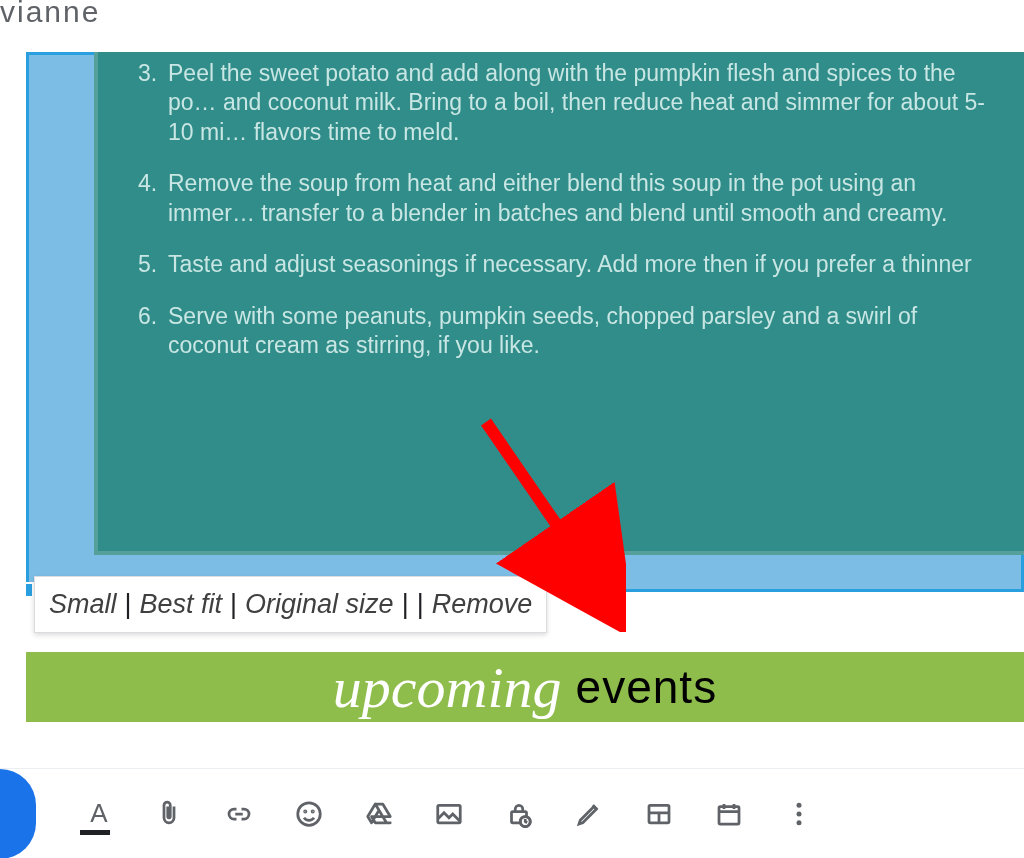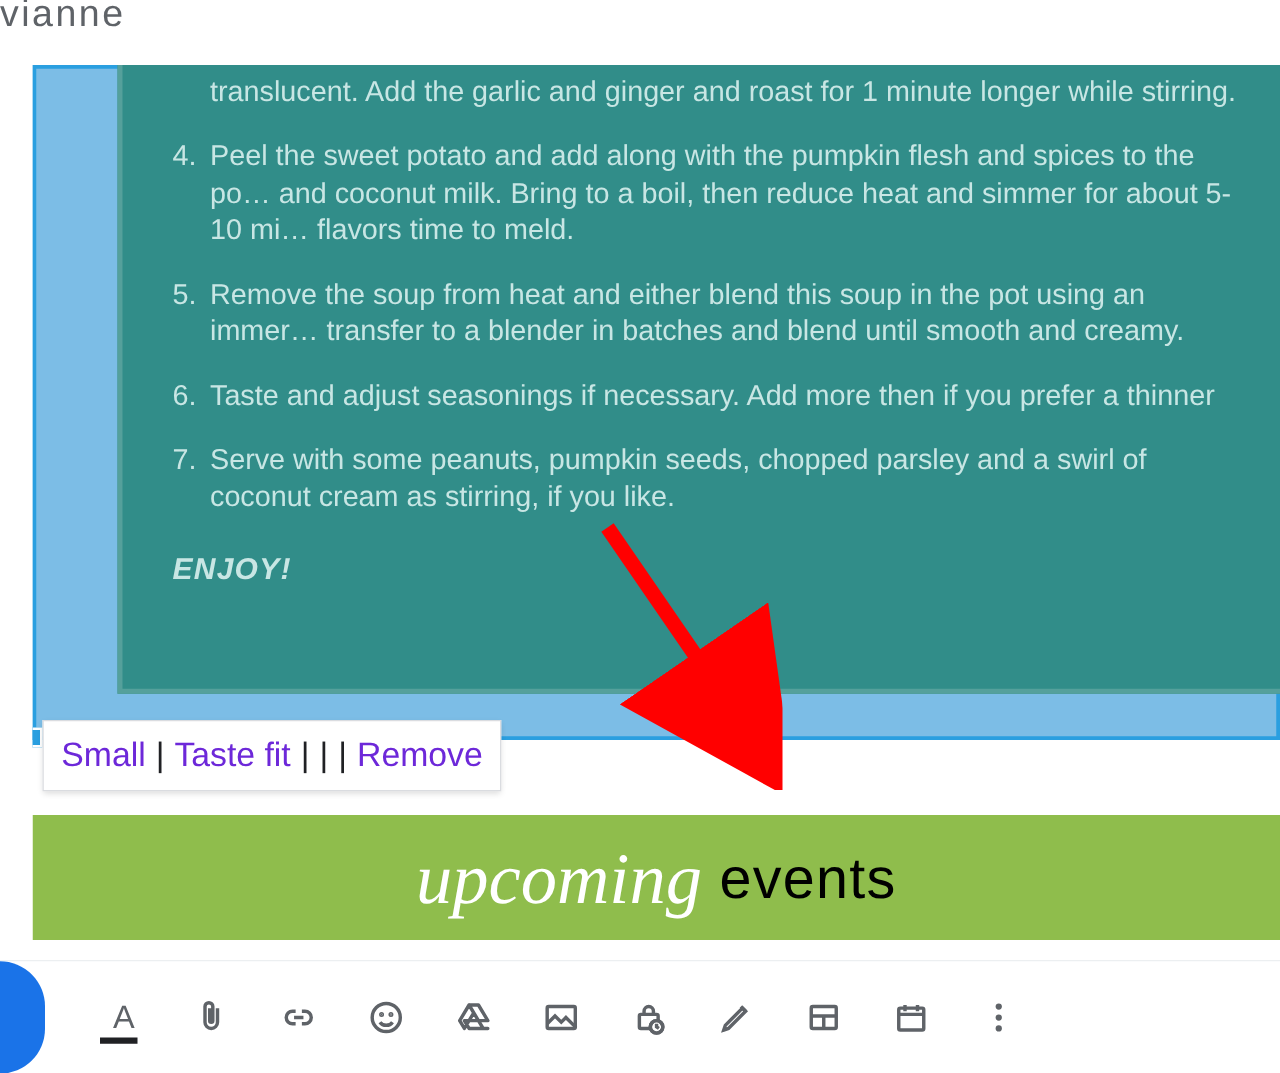--- a/index.html
+++ b/index.html
@@ -83,29 +83,29 @@
     background: #fff;
     border: 1px solid #dadce0;
     box-shadow: 0 2px 5px rgba(0,0,0,.15);
     padding: 12px 14px;
     font-size: 27px;
     display: flex;
     align-items: center;
     gap: 8px;
     white-space: nowrap;
   }
-  .img-popup a { color: #6d28d9; text-decoration: none; cursor: pointer; }
+  .img-popup a { color: #404040; text-decoration: none; cursor: pointer; font-style: italic; }
   .img-popup .sep { color: #202124; }
 
   
   .green-band {
     position: absolute;
     top: 600px;
     left: 0; right: 0;
-    height: 100px;
+    height: 70px;
     background: #8fbd4c;
     display:flex;
     align-items:center;
     justify-content:center;
     gap: 14px;
   }
   .green-band .script {
     font-family: "Brush Script MT", cursive;
     font-size: 58px;
     color: #fff;
@@ -162,37 +162,36 @@
 </head>
 <body>
 
 <div class="top-crop">vianne</div>
 
 <div class="canvas">
 
   <div class="outer-frame">
     <div class="teal-card">
       <ol>
-        <li class="first-partial">translucent. Add the garlic and ginger and roast for 1 minute longer while stirring.</li>
         <li>Peel the sweet potato and add along with the pumpkin flesh and spices to the po… and coconut milk. Bring to a boil, then reduce heat and simmer for about 5-10 mi… flavors time to meld.</li>
         <li>Remove the soup from heat and either blend this soup in the pot using an immer… transfer to a blender in batches and blend until smooth and creamy.</li>
         <li>Taste and adjust seasonings if necessary. Add more then if you prefer a thinner</li>
         <li>Serve with some peanuts, pumpkin seeds, chopped parsley and a swirl of coconut cream as stirring, if you like.</li>
       </ol>
-      <div class="enjoy">ENJOY!</div>
     </div>
   </div>
 
   <div class="sel-handle"></div>
 
   <div class="img-popup">
     <a>Small</a>
     <span class="sep">|</span>
-    <a>Taste fit</a>
-    <span class="sep">|</span>
+    <a>Best fit</a>
+    <span class="sep">|</span>
+    <a>Original size</a>
     <span class="sep">|</span>
     <span class="sep">|</span>
     <a>Remove</a>
   </div>
 
   <div class="green-band">
     <span class="script">upcoming</span>
     <span class="plain">events</span>
   </div>
 

